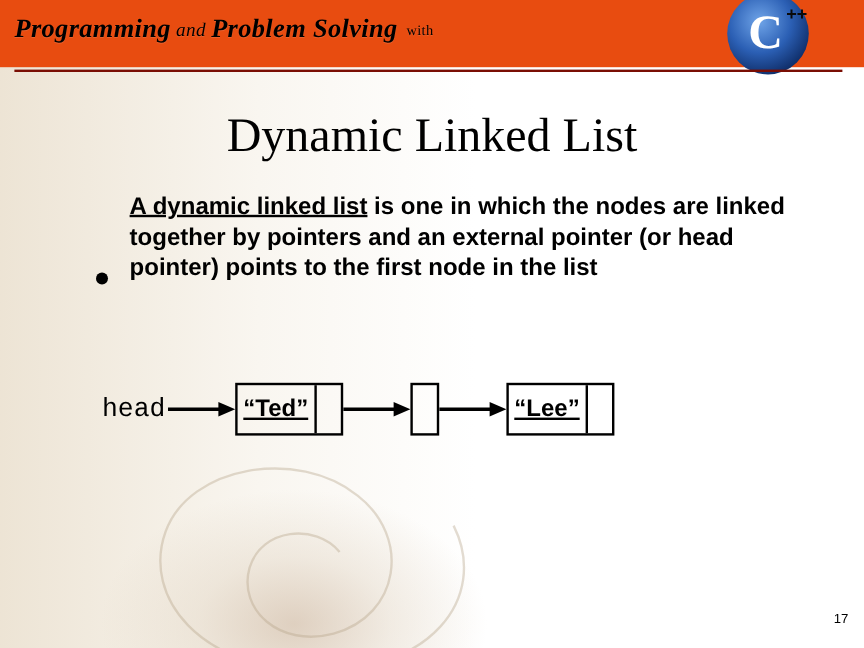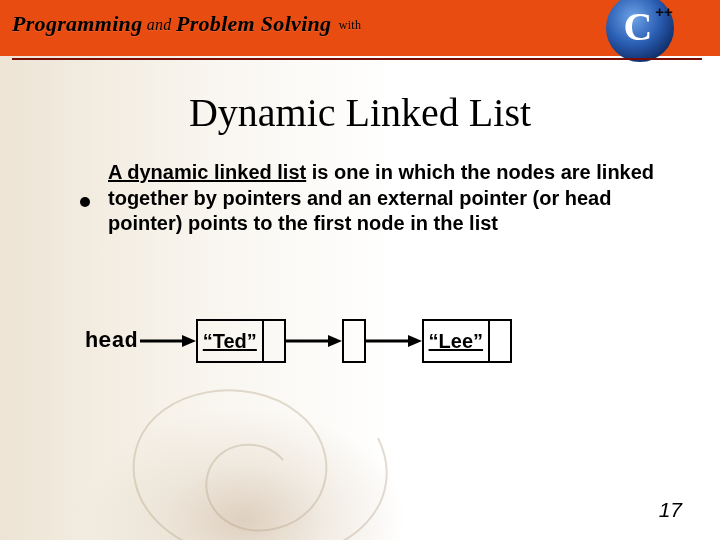--- a/index.html
+++ b/index.html
@@ -11,35 +11,35 @@
   .banner{position:absolute;left:0;top:0;width:100%;height:56px;background:#e84c10;text-align:center;}
   .banner-inner{position:relative;width:690px;margin-left:12px;height:100%;}
   .wordmark{position:absolute;left:0;top:11px;color:#000;font-family:"Times New Roman",Times,serif;font-style:italic;font-weight:bold;font-size:22px;letter-spacing:.3px;text-shadow:0 1px 0 rgba(255,255,255,.12);}
   .wordmark .and{font-size:16px;font-style:italic;font-weight:normal;vertical-align:1px;}
   .wordmark .with{font-size:12px;font-style:normal;font-weight:normal;margin-left:4px;vertical-align:2px;}
   .clogo{position:absolute;right:22px;top:-10px;width:78px;height:76px;}
   .clogo svg{width:78px;height:76px;}
   .rule{position:absolute;left:12px;right:18px;top:58px;height:0;border-top:2px solid #7a0e04;}
   .title{position:absolute;left:0;right:0;top:73px;text-align:center;font-family:"Times New Roman",Times,serif;font-size:40px;margin-top:16px;}
   .body{position:absolute;left:80px;right:62px;top:160px;}
-  .bullet-row{display:flex;align-items:center;}
+  .bullet-row{display:flex;align-items:flex-end;}
   .disc{display:inline-block;width:10px;height:10px;border-radius:50%;background:#000;margin-top:7px;margin-right:18px;flex:0 0 10px;}
   .btext{font-size:20px;font-weight:bold;line-height:1.28;}
   .term{text-decoration:underline;}
   .diagram{position:absolute;left:85px;top:318px;height:46px;display:flex;align-items:center;}
-  .headlbl{font-family:"Courier New",Courier,monospace;font-weight:bold;font-size:22px;}
+  .headlbl{font-family:"Courier New",Courier,monospace;font-weight:normal;font-size:22px;}
   .arrow{height:14px;display:block;}
   .arrow line{stroke:#000;stroke-width:3;}
   .arrow polygon{fill:#000;}
   .node{border:2px solid #000;height:40px;display:flex;}
   .cell{display:flex;align-items:center;justify-content:center;font-weight:bold;font-size:20px;text-decoration:underline;}
   .cell.data{width:64px;border-right:2px solid #000;}
   .cell.ptr{width:20px;}
   .last .cell.data{border-right:2px solid #000;text-align:center;}
-  .pagenum{position:absolute;right:38px;bottom:18px;font-size:21px;font-style:italic;}
+  .pagenum{position:absolute;right:13px;bottom:18px;font-size:11px;}
   .swirl{position:absolute;left:108px;bottom:-38px;width:300px;height:220px;opacity:.38;pointer-events:none;}
   .swirl svg{width:100%;height:100%;}
 </style>
 </head>
 <body>
 
 <div class="slide">
 
   <div class="banner">
     <div class="banner-inner">

